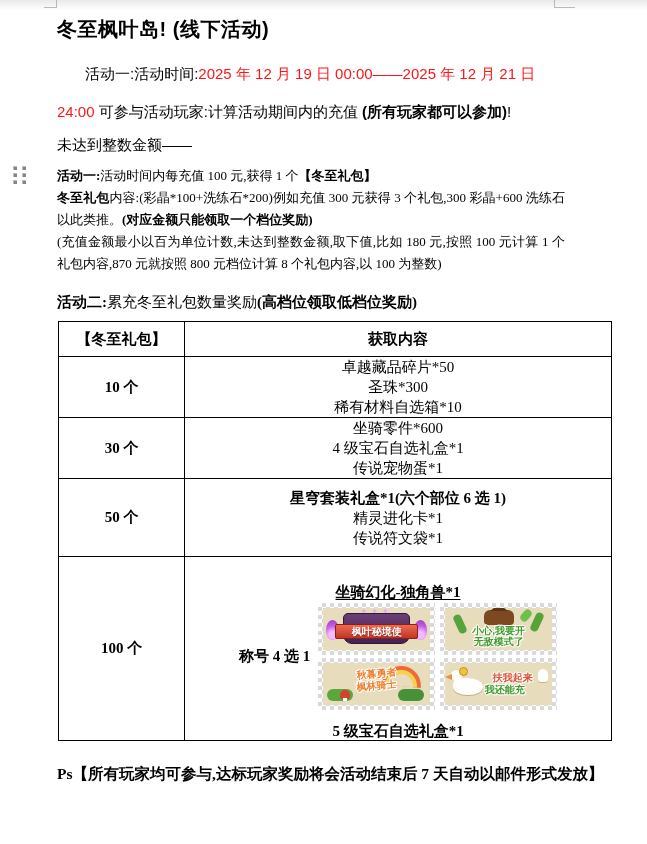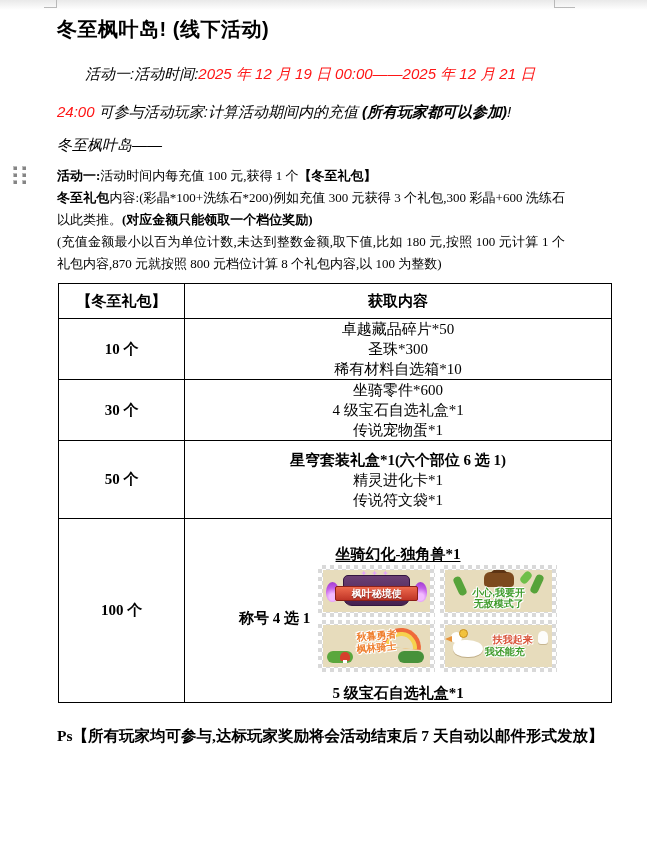--- a/index.html
+++ b/index.html
@@ -11,21 +11,21 @@
               background:linear-gradient(180deg,#e9e9e9,#ffffff); }
   .crop-mark { position:absolute; top:0; }
   .crop-left  { left:44px; width:13px; height:8px; border-right:1px solid #b9b9b9; border-bottom:1px solid #b9b9b9; }
   .crop-right { left:554px; width:21px; height:8px; border-left:1px solid #b9b9b9; border-bottom:1px solid #b9b9b9; }
   .drag-handle { position:absolute; left:13px; top:166px; display:grid;
                  grid-template-columns:repeat(2,4px); grid-auto-rows:4px; gap:3px 5px; cursor:grab; }
   .drag-handle i { display:block; background:#858585; box-shadow:inset 1px 1px 0 #bdbdbd; }
 
   .content { position:relative; padding:16px 36px 0 57px; }
 
-  .sans { font-family:"Liberation Sans","DejaVu Sans",sans-serif;font-style:italic; }
+  .sans { font-family:"Liberation Sans","DejaVu Sans",sans-serif; }
   .b { font-weight:bold; }
   .red { color:#fe1616; }
 
   .doc-title { font-family:"Liberation Sans","DejaVu Sans",sans-serif;
                font-size:20px; font-weight:bold; line-height:26px; letter-spacing:.5px; }
 
   .intro { font-size:15px; line-height:38px; margin-top:13px; text-indent:28px; width:510px; }
   .subtitle { font-size:15px; line-height:24px; margin-top:2px; }
 
   .sec1 { margin-top:8px; font-size:13px; line-height:22px; width:508px; }
@@ -128,28 +128,29 @@
       <i></i>
       <i></i>
   </div>
 
   <div class="content">
 
     <h1 class="doc-title">冬至枫叶岛! (线下活动)</h1>
 
     <p class="intro sans"><span>活动一:活动时间:</span><span class="red">2025 年 12 月 19 日 00:00——2025 年 12 月 21 日 24:00 </span><span>可参与活动玩家:计算活动期间内的充值  </span><span class="b">(所有玩家都可以参加)</span><span>!</span></p>
 
-    <p class="subtitle sans">冬至枫叶岛——</p>
+    <p class="subtitle sans">未达到整数金额——</p>
 
     <div class="sec1">
       <p><span class="b">活动一:</span><span>活动时间内每充值 100 元,获得 1 个</span><span class="b">【冬至礼包】</span></p>
       <p><span class="b">冬至礼包</span><span>内容:(彩晶*100+洗练石*200)例如充值 300 元获得 3 个礼包,300 彩晶+600 洗练石  以此类推。</span><span class="b">(对应金额只能领取一个档位奖励)</span></p>
       <p>(充值金额最小以百为单位计数,未达到整数金额,取下值,比如 180 元,按照 100 元计算 1 个礼包内容,870 元就按照 800 元档位计算 8 个礼包内容,以 100 为整数)</p>
     </div>
 
+    <p class="act2"><span class="b">活动二:</span><span>累充冬至礼包数量奖励</span><span class="b">(高档位领取低档位奖励)</span></p>
 
     <table class="rewards">
       <colgroup>
           <col class="c1">
           <col>
         </colgroup>
       <tbody>
           <tr class="hr">
         <th>【冬至礼包】</th>
         <th>获取内容</th>

